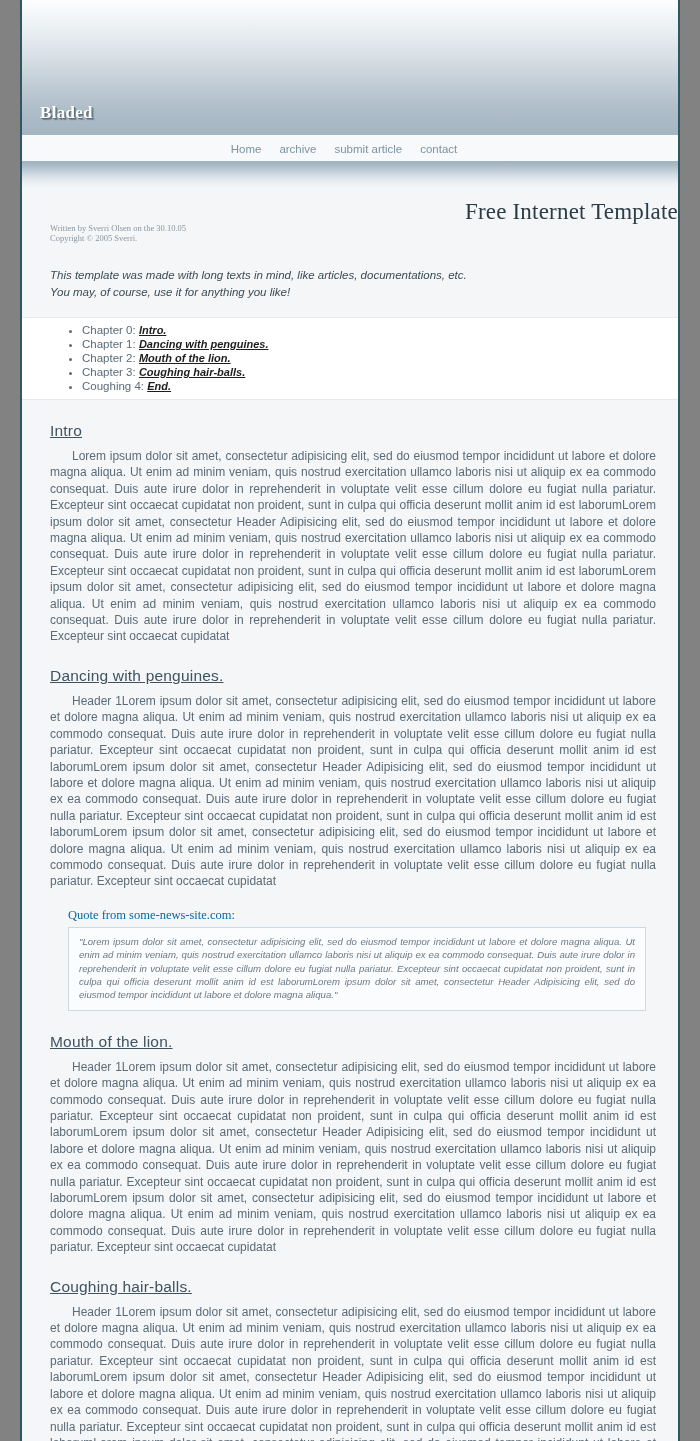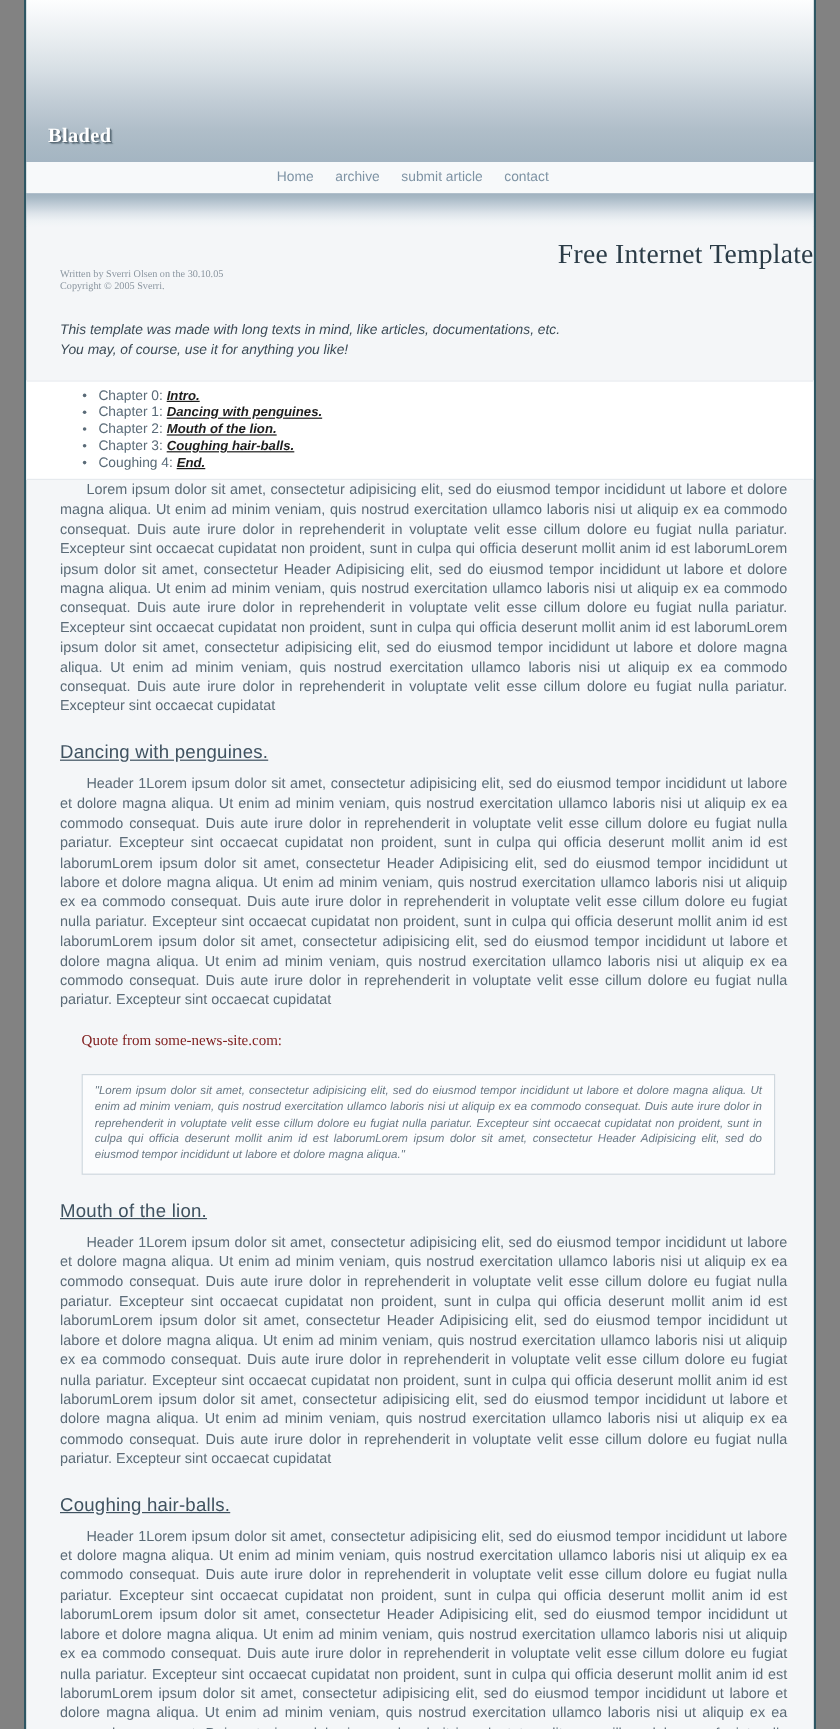--- a/index.html
+++ b/index.html
@@ -168,22 +168,22 @@
     text-indent: 22px;
   }
 
   
   .quote-wrap {
     margin: 18px 0 4px 18px;
   }
   .quote-title {
     font-family: "Liberation Serif", serif;
     font-size: 12.5px;
-    color: #7f1d1d;
-    margin-bottom: 20px;
+    color: #0369a1;
+    margin-bottom: 4px;
   }
   .quote-box {
     border: 1px solid #cfd8de;
     background: #fbfcfd;
     padding: 7px 10px 8px 10px;
     margin-right: 10px;
   }
   .quote-box p {
     margin: 0;
     font-size: 9.6px;
@@ -225,20 +225,21 @@
         <ul id="toc">
           <li><span>Chapter 0: </span><a href="#">Intro.</a></li>
           <li><span>Chapter 1: </span><a href="#">Dancing with penguines.</a></li>
           <li><span>Chapter 2: </span><a href="#">Mouth of the lion.</a></li>
           <li><span>Chapter 3: </span><a href="#">Coughing hair-balls.</a></li>
           <li><span>Coughing 4: </span><a href="#">End.</a></li>
         </ul>
       </div>
 
       <section>
+        <h2 class="sec-head">Intro</h2>
         <p class="body">Lorem ipsum dolor sit amet, consectetur adipisicing elit, sed do eiusmod tempor incididunt ut labore et dolore magna aliqua. Ut enim ad minim veniam, quis nostrud exercitation ullamco laboris nisi ut aliquip ex ea commodo consequat. Duis aute irure dolor in reprehenderit in voluptate velit esse cillum dolore eu fugiat nulla pariatur. Excepteur sint occaecat cupidatat non proident, sunt in culpa qui officia deserunt mollit anim id est laborumLorem ipsum dolor sit amet, consectetur Header Adipisicing elit, sed do eiusmod tempor incididunt ut labore et dolore magna aliqua. Ut enim ad minim veniam, quis nostrud exercitation ullamco laboris nisi ut aliquip ex ea commodo consequat. Duis aute irure dolor in reprehenderit in voluptate velit esse cillum dolore eu fugiat nulla pariatur. Excepteur sint occaecat cupidatat non proident, sunt in culpa qui officia deserunt mollit anim id est laborumLorem ipsum dolor sit amet, consectetur adipisicing elit, sed do eiusmod tempor incididunt ut labore et dolore magna aliqua. Ut enim ad minim veniam, quis nostrud exercitation ullamco laboris nisi ut aliquip ex ea commodo consequat. Duis aute irure dolor in reprehenderit in voluptate velit esse cillum dolore eu fugiat nulla pariatur. Excepteur sint occaecat cupidatat</p>
       </section>
 
       <section>
         <h2 class="sec-head">Dancing with penguines.</h2>
         <p class="body">Header 1Lorem ipsum dolor sit amet, consectetur adipisicing elit, sed do eiusmod tempor incididunt ut labore et dolore magna aliqua. Ut enim ad minim veniam, quis nostrud exercitation ullamco laboris nisi ut aliquip ex ea commodo consequat. Duis aute irure dolor in reprehenderit in voluptate velit esse cillum dolore eu fugiat nulla pariatur. Excepteur sint occaecat cupidatat non proident, sunt in culpa qui officia deserunt mollit anim id est laborumLorem ipsum dolor sit amet, consectetur Header Adipisicing elit, sed do eiusmod tempor incididunt ut labore et dolore magna aliqua. Ut enim ad minim veniam, quis nostrud exercitation ullamco laboris nisi ut aliquip ex ea commodo consequat. Duis aute irure dolor in reprehenderit in voluptate velit esse cillum dolore eu fugiat nulla pariatur. Excepteur sint occaecat cupidatat non proident, sunt in culpa qui officia deserunt mollit anim id est laborumLorem ipsum dolor sit amet, consectetur adipisicing elit, sed do eiusmod tempor incididunt ut labore et dolore magna aliqua. Ut enim ad minim veniam, quis nostrud exercitation ullamco laboris nisi ut aliquip ex ea commodo consequat. Duis aute irure dolor in reprehenderit in voluptate velit esse cillum dolore eu fugiat nulla pariatur. Excepteur sint occaecat cupidatat</p>
         <div class="quote-wrap">
           <div class="quote-title">Quote from some-news-site.com:</div>
           <div class="quote-box">
             <p>"Lorem ipsum dolor sit amet, consectetur adipisicing elit, sed do eiusmod tempor incididunt ut labore et dolore magna aliqua. Ut enim ad minim veniam, quis nostrud exercitation ullamco laboris nisi ut aliquip ex ea commodo consequat. Duis aute irure dolor in reprehenderit in voluptate velit esse cillum dolore eu fugiat nulla pariatur. Excepteur sint occaecat cupidatat non proident, sunt in culpa qui officia deserunt mollit anim id est laborumLorem ipsum dolor sit amet, consectetur Header Adipisicing elit, sed do eiusmod tempor incididunt ut labore et dolore magna aliqua."</p>

